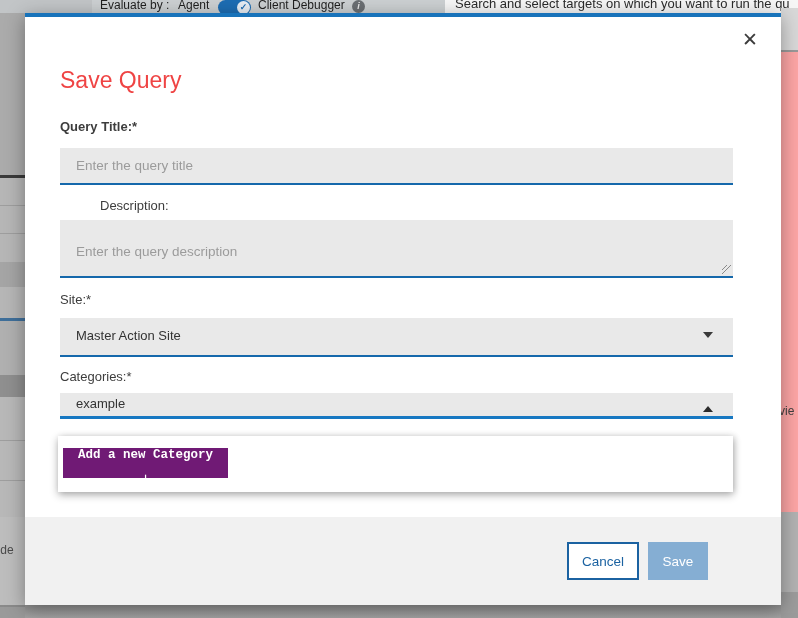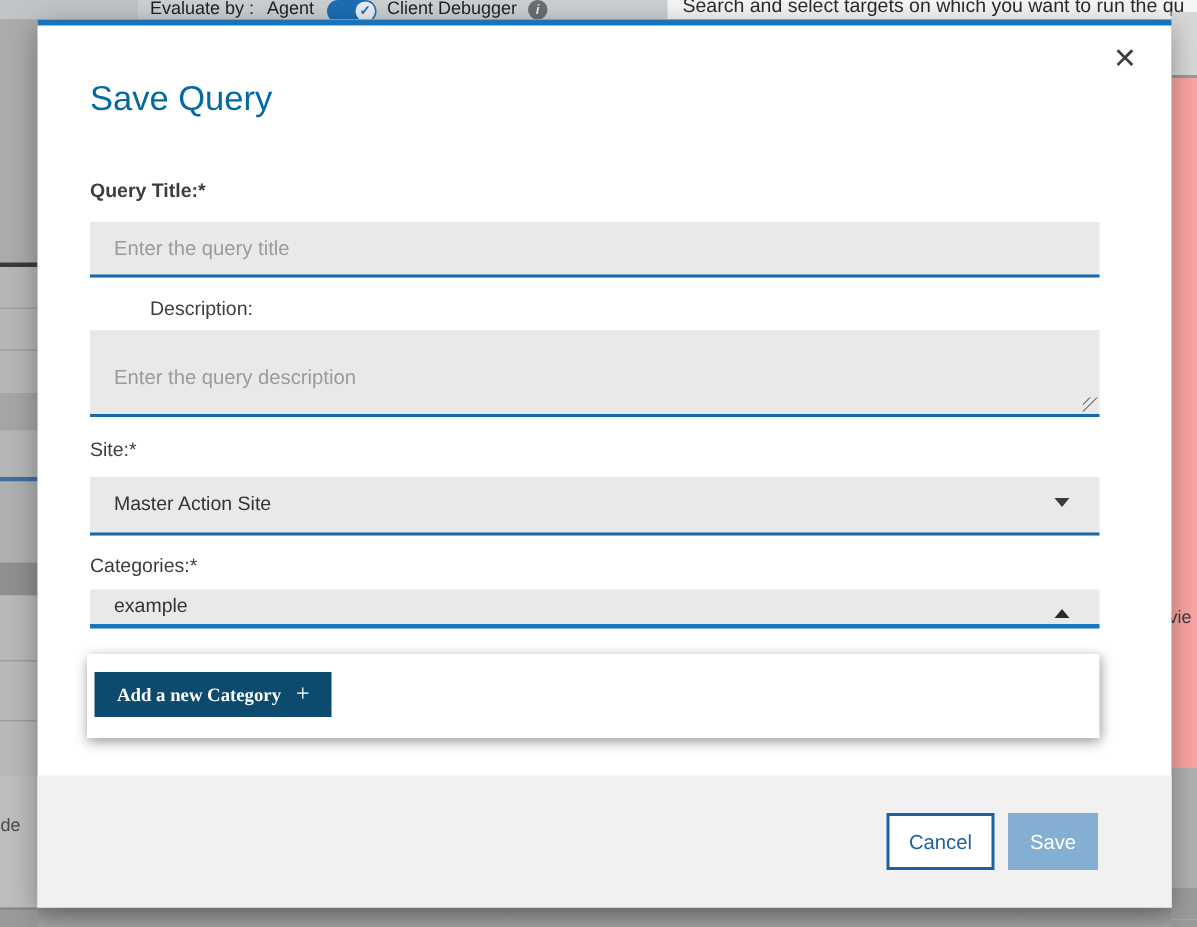--- a/index.html
+++ b/index.html
@@ -34,21 +34,21 @@
 
   .bottomstrip { position:absolute; left:25px; top:605px; width:756px; height:13px;
     background:linear-gradient(#8f8f8f,#a3a3a3); z-index:1; }
 
   
   .modal { position:absolute; left:25px; top:13px; width:756px; height:592px; background:#ffffff; z-index:5;
     box-shadow:0 4px 18px rgba(0,0,0,0.35); }
   .modal-topborder { position:absolute; left:0; top:0; width:756px; height:4px; background:#1873ba; }
   .close-btn { position:absolute; top:14px; right:18px; width:26px; height:26px; font-size:19px; color:#3c3c3c;
     text-align:center; line-height:26px; cursor:pointer; background:none; border:none; font-family:inherit; }
-  .modal-title { position:absolute; left:35px; top:39px; font-size:23px; font-weight:400; color:#0369a1; }
+  .modal-title { position:absolute; left:35px; top:54px; font-size:23px; font-weight:400; color:#ef4444; }
 
   .field-label { position:absolute; left:35px; font-size:13px; color:#3d3d3d; }
   .lbl-title { top:106px;font-weight:bold; }
   .lbl-desc  { top:185px;margin-left:40px; }
   .lbl-site  { top:279px; }
   .lbl-cat   { top:356px; }
 
   .text-input, .text-area {
     position:absolute; left:35px; width:673px; background:#e9e9e9;
     border:none; border-bottom:2px solid #1568ab; padding:0 16px; font-size:13.5px; color:#333;
@@ -64,27 +64,27 @@
   .select-box .sel-value { position:absolute; left:16px; top:50%; transform:translateY(-58%); font-size:13px; color:#333; }
   .sel-site { top:305px; height:39px; border-bottom:2px solid #1568ab; }
   .sel-cat  { top:380px; height:26px; border-bottom:3px solid #1778c2; }
   .caret-down { position:absolute; right:20px; top:14px; width:0; height:0;
     border-left:5px solid transparent; border-right:5px solid transparent; border-top:6px solid #3a3a3a; }
   .caret-up { position:absolute; right:20px; top:13px; width:0; height:0;
     border-left:5px solid transparent; border-right:5px solid transparent; border-bottom:6px solid #2b2b2b; }
 
   .dropdown-panel { position:absolute; left:33px; top:423px; width:675px; height:56px; background:#ffffff;
     box-shadow:0 3px 8px rgba(0,0,0,0.30), 2px 0 6px rgba(0,0,0,0.12); z-index:6; }
-  .add-cat-btn { position:absolute; left:5px; top:12px; height:30px; padding:0 15px; background:#0c4a6e; border:none;
-    color:#ffffff; font-size:12.5px; font-weight:bold; font-family:Liberation Serif, serif; cursor:pointer;
-    display:flex; align-items:center; gap:10px; }
+  .add-cat-btn { position:absolute; left:5px; top:12px; height:30px; padding:0 15px; background:#701a75; border:none;
+    color:#ffffff; font-size:12.5px; font-weight:bold; font-family:Liberation Mono, monospace; cursor:pointer;
+    display:flex; align-items:center; gap:10px;flex-direction:column; }
   .plus { font-size:16px; font-weight:400; line-height:1; }
 
   .modal-footer { position:absolute; left:0; top:504px; width:756px; height:88px; background:#f1f1f1;
-    display:flex; justify-content:flex-end; align-items:flex-start; padding:25px 49px 0 0; gap:9px; }
+    display:flex; justify-content:flex-end; align-items:flex-start; padding:25px 73px 0 0; gap:9px; }
   .btn-cancel { width:72px; height:38px; background:#ffffff; border:2px solid #1b62a1; color:#1b62a1;
     font-size:13.5px; font-family:inherit; cursor:pointer; }
   .btn-save { width:60px; height:38px; background:#85aed3; border:none; color:#ffffff;
     font-size:13.5px; font-family:inherit; cursor:pointer; }
 </style>
 </head>
 <body>
 
 <div class="topstrip">
   <div class="far-left"></div>

